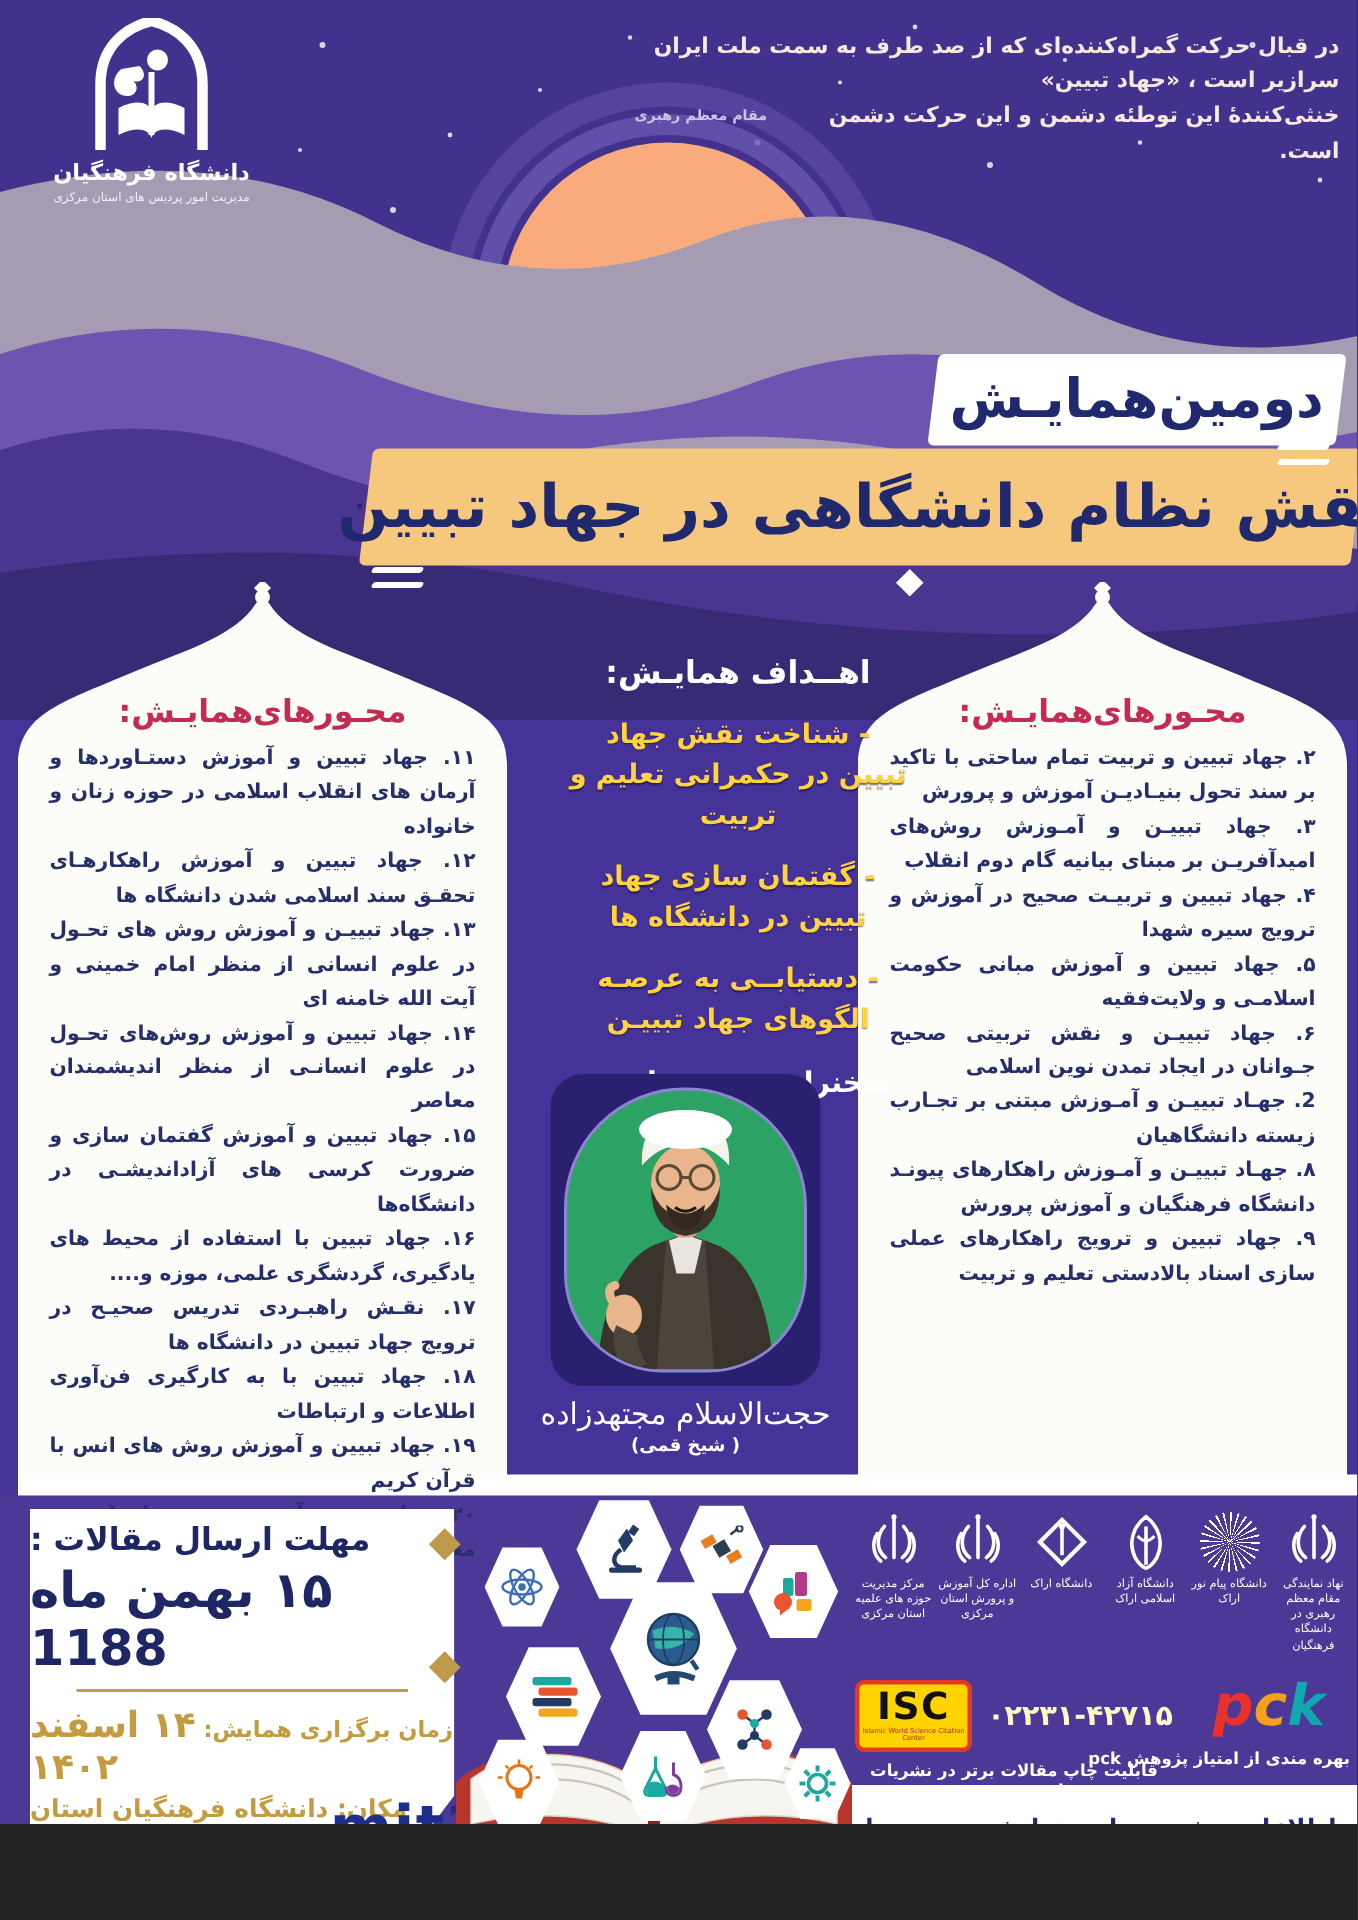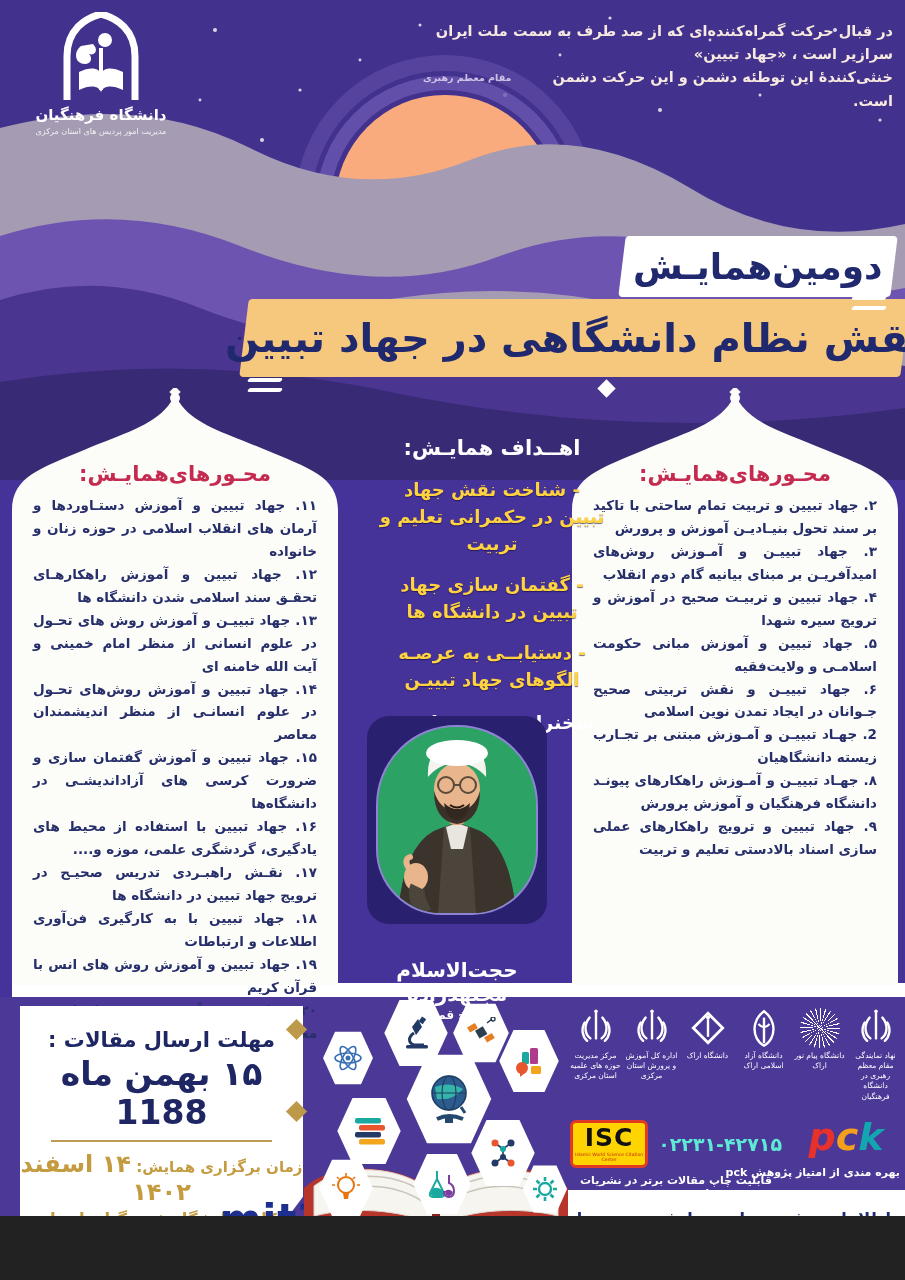--- a/index.html
+++ b/index.html
@@ -43,46 +43,46 @@
   
   .mid { position:absolute; left:344px; top:436px; width:226px; z-index:5; text-align:center; direction:rtl;margin-left:35px; }
   .mid-h { font-size:21px; font-weight:bold; color:#ffffff; margin-bottom:16px; }
   .goal { font-size:18px; font-weight:bold; color:#ffd23f; line-height:1.5; margin-bottom:14px;
           text-shadow:0 1px 1px rgba(20,10,60,.6); }
   .speaker-h { font-size:19px; font-weight:bold; color:#fff; margin-top:18px; }
   .photo-frame { position:absolute; left:367px; top:716px; width:180px; height:208px; background:#2a2070;
                  border-radius:22px; z-index:5; padding:9px; }
   .photo-arch { width:100%; height:100%; background:#2da265; border-radius:80px 80px 66px 66px; overflow:hidden; position:relative; border:2px solid #8f83d6; }
   .speaker-name { position:absolute; left:344px; top:930px; width:226px; text-align:center; color:#fff; z-index:5; direction:rtl; }
-  .speaker-name .n1 { font-size:20px; font-weight:bold;margin-top:28px; }
+  .speaker-name .n1 { font-size:20px; font-weight:normal; }
   .speaker-name .n2 { font-size:12px; font-weight:bold; margin-top:2px; }
   
   .bottom-bg { position:absolute; left:0; top:997px; width:905px; height:283px; background:#4b3897; z-index:2; }
   .white-band { position:absolute; left:12px; top:983px; width:893px; height:14px; background:#ffffff; z-index:4; }
   .infobox { position:absolute; left:20px; top:1006px; width:283px; height:251px; background:#ffffff; z-index:5;
              clip-path:polygon(0 0,100% 0,100% 76%,84% 100%,0 100%);
-             text-align:center; direction:rtl; padding-top:22px; }
+             text-align:left; direction:rtl; padding-top:8px; }
   .infobox .lbl1 { font-size:21px; font-weight:bold; color:#1e2664; }
   .infobox .date1 { font-size:33px; font-weight:bold; color:#1e2664; margin-top:2px; }
   .gold-hr { width:78%; height:2px; background:#bd9c55; margin:8px auto; }
   .infobox .evline { font-size:15px; font-weight:bold; color:#c49b3f; }
   .infobox .evline b { font-size:24px; }
   .infobox .locline { font-size:16.5px; font-weight:bold; color:#c49b3f; margin-top:4px; }
   .infobox .phrow { display:flex; direction:rtl; justify-content:center; align-items:center; gap:8px; margin-top:4px; }
   .infobox .phlbl { font-size:11.5px; font-weight:bold; color:#1e2664; }
   .infobox .phone { font-size:25px; font-weight:bold; color:#1e2664; letter-spacing:1px; direction:ltr; }
   .gold-diamond { position:absolute; width:15px; height:15px; background:#bd9a4a; transform:rotate(45deg); z-index:6; }
   
   .logos { position:absolute; left:566px; top:1008px; width:336px; display:flex; direction:rtl; gap:3px; z-index:5; }
   .logo { width:53px; text-align:center; color:#fff; }
   .logo .cap { font-size:7.5px; line-height:1.35; margin-top:3px; direction:rtl; }
   
   .isc-wrap { position:absolute; left:570px; top:1120px; width:212px; z-index:5; }
   .isc-row { display:flex; direction:rtl; align-items:center; justify-content:center; gap:10px; }
-  .isc-phone { font-size:19px; font-weight:bold; color:#5eead4; direction:ltr; }
+  .isc-phone { font-size:19px; font-weight:bold; color:#fef9c3; direction:ltr; }
   .isc-box { width:86px; height:48px; background:#ffd400; border:3px solid #e23a23; border-radius:6px; text-align:center; }
   .isc-box .isc-t { font-size:25px; font-weight:bold; color:#111; line-height:1.2; letter-spacing:1px; }
   .isc-box .isc-s { font-size:4.5px; color:#c0231b; line-height:1; }
   .isc-cap { font-size:11px; font-weight:bold; color:#fff; text-align:center; margin-top:6px; direction:rtl; }
   .pck-wrap { position:absolute; left:792px; top:1118px; width:108px; text-align:center; z-index:5; }
   .pck-logo { font-size:38px; font-weight:bold; font-style:italic; line-height:1; }
   .pck-logo .p1{color:#e8312a}.pck-logo .p2{color:#f5a01d}.pck-logo .p3{color:#12a7b0}
   .pck-cap { font-size:11px; font-weight:bold; color:#fff; margin-top:10px; direction:rtl; white-space:nowrap; }
   
   .webbar { position:absolute; left:312px; top:1190px; width:593px; height:57px; background:#fff; z-index:5;

